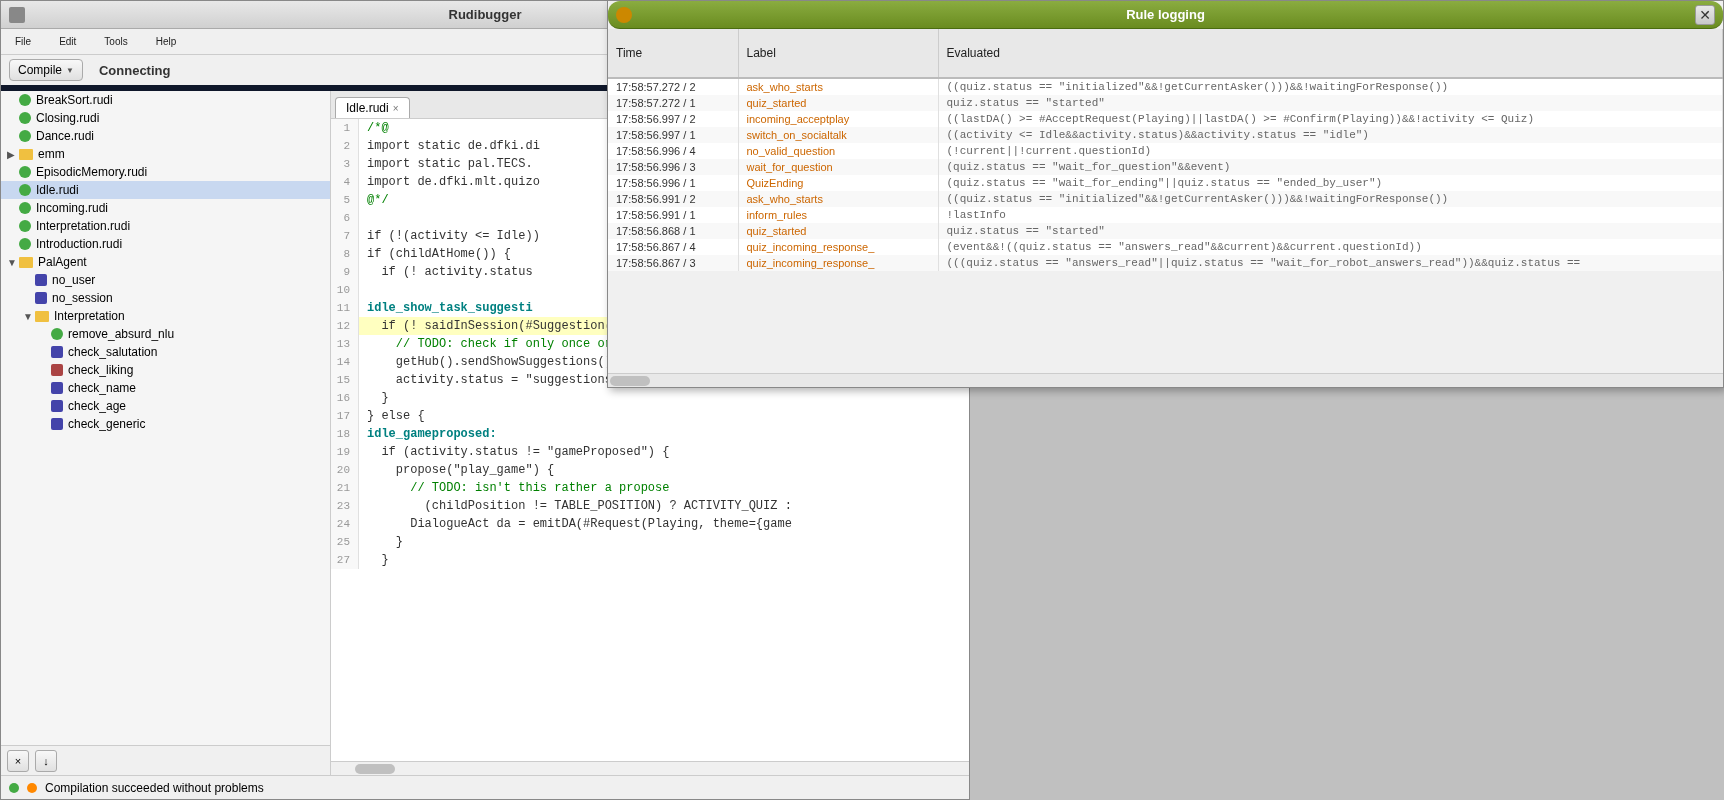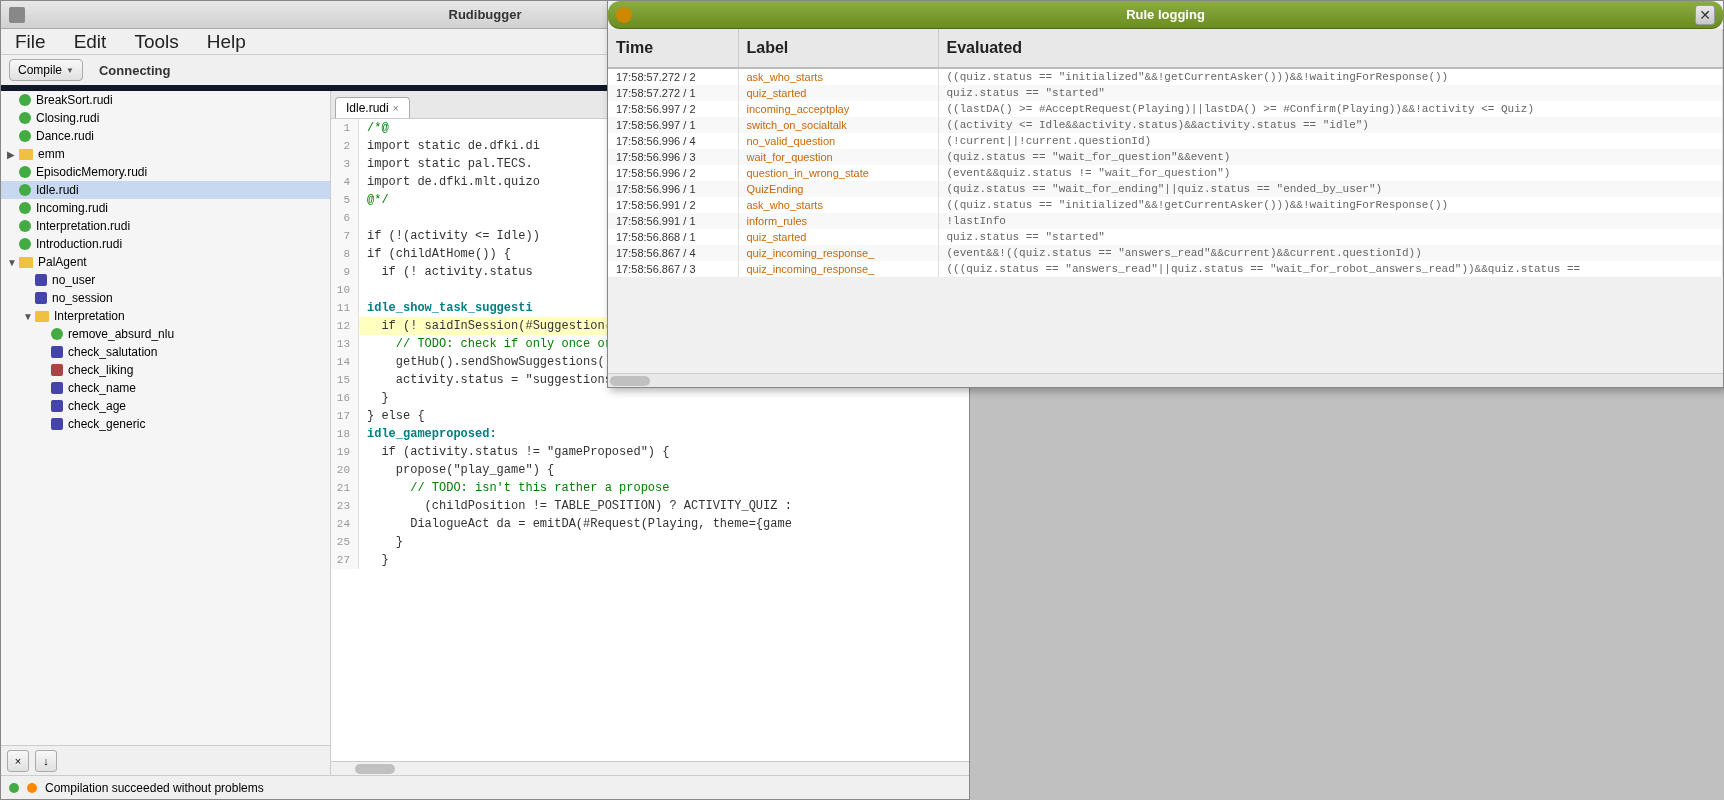--- a/index.html
+++ b/index.html
@@ -52,21 +52,21 @@
       background: #f0f0f0;
       border-bottom: 1px solid #ccc;
       padding: 3px 8px;
       display: flex;
       gap: 16px;
       height: 26px;
       align-items: center;
     }
 
     .menu-item {
-      font-size: 19px;
+      font-size: 10px;
       color: #222;
       cursor: pointer;
       padding: 2px 6px;
     }
 
     #toolbar {
       background: #f0f0f0;
       border-bottom: 6px solid #0f172a;
       padding: 4px 8px;
       display: flex;
@@ -310,24 +310,24 @@
 
     #rule-table table {
       width: 100%;
       border-collapse: collapse;
     }
 
     #rule-table thead th {
       background: #e8e8e8;
       border-bottom: 2px solid #bbb;
       border-right: 1px solid #ccc;
-      padding: 10px 8px;
+      padding: 17px 8px;
       text-align: left;
-      font-size: 16px;
-      font-weight: bold;
+      font-size: 12px;
+      font-weight: normal;
       color: #222;
       position: sticky;
       top: 0;
     }
 
     #rule-table tbody tr:nth-child(even) { background: #f8f8f8; }
     #rule-table tbody tr:nth-child(odd) { background: #fff; }
 
     #rule-table tbody td {
       padding: 2px 8px;
@@ -668,25 +668,20 @@
             <td class="rl-time">17:58:56.996 / 4</td>
             <td class="rl-label">no_valid_question</td>
             <td class="rl-eval">(!current||!current.questionId)</td>
           </tr>
           <tr>
             <td class="rl-time">17:58:56.996 / 3</td>
             <td class="rl-label">wait_for_question</td>
             <td class="rl-eval">(quiz.status == "wait_for_question"&amp;&amp;event)</td>
           </tr>
           <tr>
-            <td class="rl-time">17:58:56.996 / 2</td>
-            <td class="rl-label">question_in_wrong_state</td>
-            <td class="rl-eval">(event&amp;&amp;quiz.status != "wait_for_question")</td>
-          </tr>
-          <tr>
             <td class="rl-time">17:58:56.996 / 1</td>
             <td class="rl-label">QuizEnding</td>
             <td class="rl-eval">(quiz.status == "wait_for_ending"||quiz.status == "ended_by_user")</td>
           </tr>
           <tr>
             <td class="rl-time">17:58:56.991 / 2</td>
             <td class="rl-label">ask_who_starts</td>
             <td class="rl-eval">((quiz.status == "initialized"&amp;&amp;!getCurrentAsker()))&amp;&amp;!waitingForResponse())</td>
           </tr>
           <tr>

